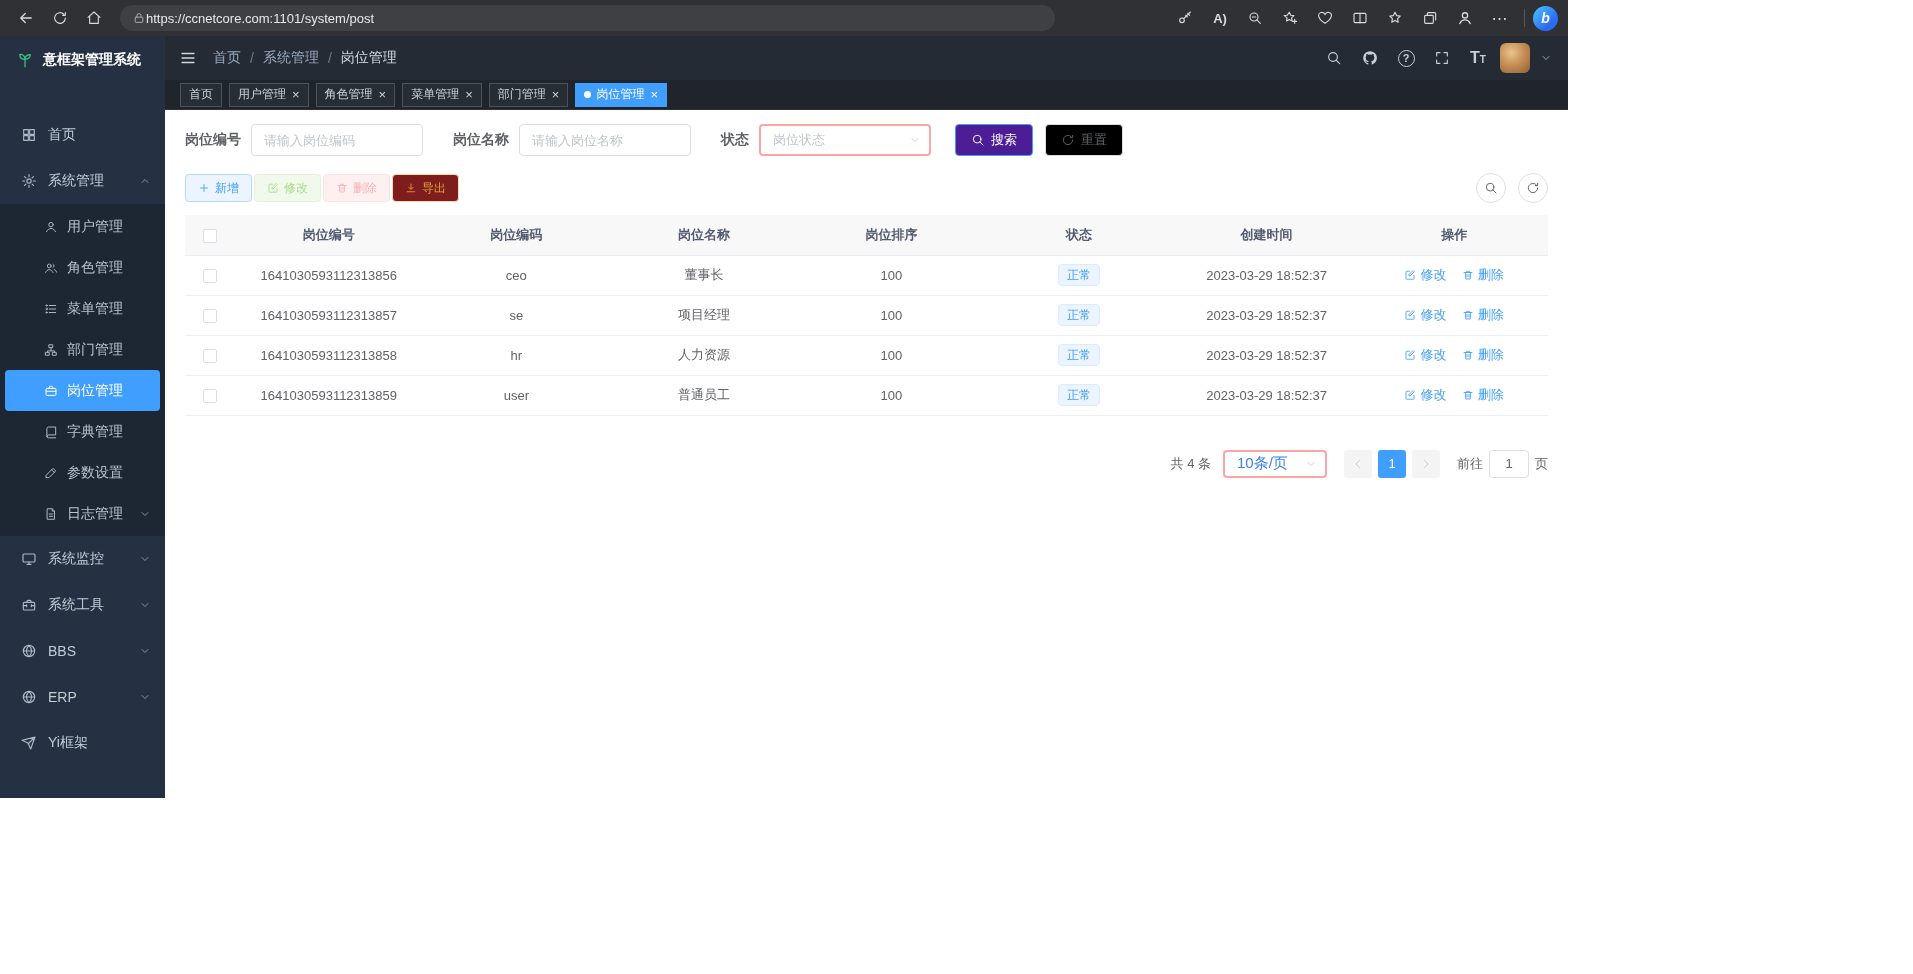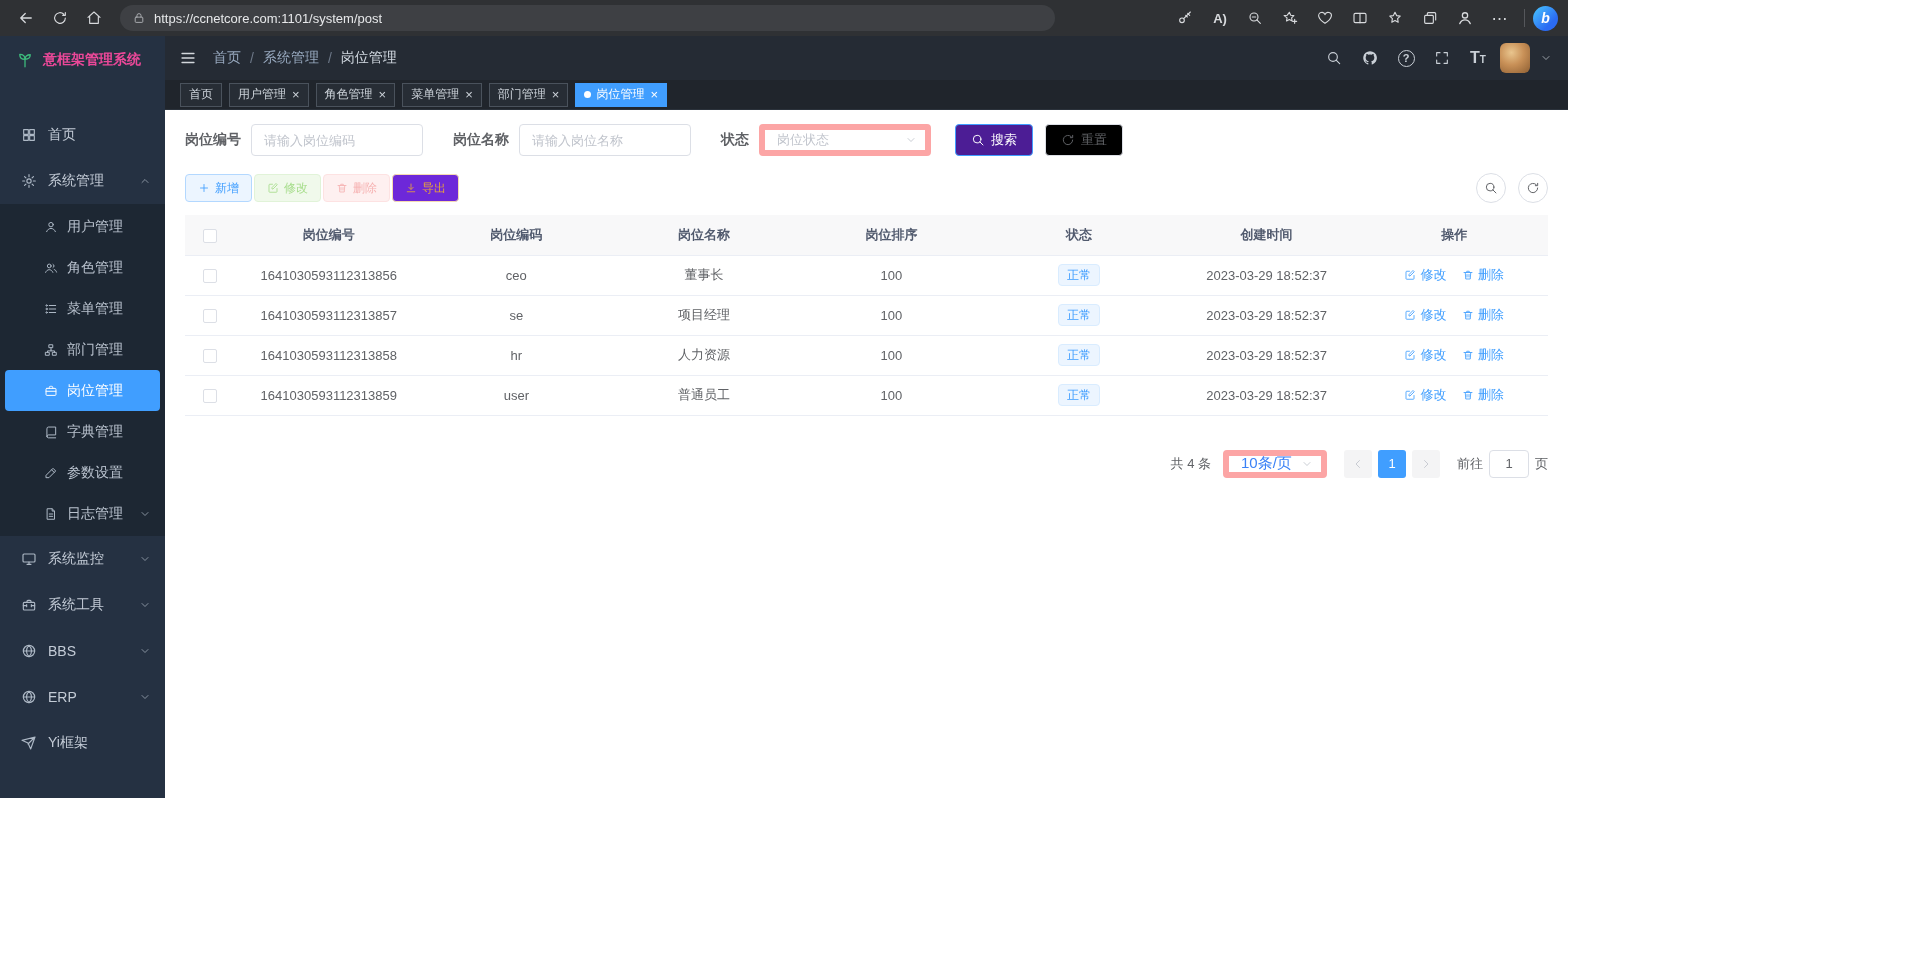--- a/index.html
+++ b/index.html
@@ -8,34 +8,34 @@
   .canvas { position:relative; width:1913px; height:974px; background:#ffffff; overflow:hidden; }
   .browser { position:absolute; left:0; top:0; width:1568px; height:798px; background:#fff; }
 
   
   .ic { display:block; fill:none; stroke:currentColor; stroke-width:1.7; stroke-linecap:round; stroke-linejoin:round; }
   .i12{width:12px;height:12px} .i14{width:14px;height:14px} .i16{width:16px;height:16px} .i18{width:18px;height:18px}
 
   
   .chrome { height:36px; background:#2f3134; display:flex; align-items:center; padding:0 10px; gap:2px; }
   .cbtn { width:32px; height:30px; border:none; background:transparent; color:#d8dadd; display:flex; align-items:center; justify-content:center; border-radius:6px; cursor:pointer; flex:0 0 auto; }
-  .urlbar { flex:1; max-width:935px; height:26px; background:#3e4044; border-radius:13px; display:flex; align-items:center; padding:0 12px; gap:8px; margin:0 8px; color:#a9abaf; cursor:text; }
+  .urlbar { flex:1; max-width:935px; height:26px; background:#3e4044; border-radius:13px; display:flex; align-items:center; padding:0 12px; margin:0 8px; color:#a9abaf; cursor:text; }
   .urltext { color:#e7e8ea; font-size:13px; white-space:nowrap; overflow:hidden; }
   .chrome-right { margin-left:auto; display:flex; align-items:center; gap:3px; }
   .dots { font-size:16px; letter-spacing:1px; color:#d8dadd; }
   .vdiv { width:1px; height:18px; background:#55575b; margin:0 5px; }
   .copilot { width:25px; height:25px; border-radius:50%; background:linear-gradient(135deg,#49c8ff 0%,#2b6bf3 70%); color:#fff; font-weight:bold; font-style:italic; font-size:14px; display:flex; align-items:center; justify-content:center; cursor:pointer; }
   .ra-wrap { font-size:13px; color:#d8dadd; font-weight:bold; }
 
   
   .appwrap { display:flex; height:762px; }
   .sidebar { width:165px; background:#253142; color:#bfc9d5; flex:0 0 auto; display:flex; flex-direction:column; }
   .logo { height:48px; display:flex; align-items:center; padding-left:16px; gap:9px; cursor:pointer; }
   .logo .leaf { color:#3dbd7d; }
-  .logo-title { color:#ec4899; font-size:14px; font-weight:bold; white-space:nowrap; }
+  .logo-title { color:#ffffff; font-size:14px; font-weight:bold; white-space:nowrap; }
   .nav { padding-top:28px; }
   .mi { height:46px; display:flex; align-items:center; padding:0 14px 0 21px; gap:11px; font-size:14px; cursor:pointer; color:#c3cbd6; }
   .mi .micn, .smi .micn { color:#aeb9c6; flex:0 0 auto; }
   .mi .arrow { margin-left:auto; color:#97a2af; }
   .submenu { background:#1d2733; padding:2px 0; }
   .smi { height:41px; display:flex; align-items:center; padding-left:44px; gap:9px; font-size:14px; color:#b9c2ce; cursor:pointer; }
   .smi.active { background:#409eff; color:#fff; margin:0 5px; border-radius:4px; padding-left:39px; }
   .smi.active .micn { color:#fff; }
   .smi .arrow { margin-left:auto; margin-right:14px; color:#97a2af; }
 
@@ -61,35 +61,35 @@
   .tdot { width:7px; height:7px; border-radius:50%; background:#fff; }
 
   .content { flex:1; background:#fff; padding:14px 20px 0 20px; overflow:hidden; }
 
   
   .filter { display:flex; align-items:center; }
   .fg { display:flex; align-items:center; margin-right:30px; }
   .fg label { font-size:14px; font-weight:bold; color:#606266; margin-right:10px; white-space:nowrap; }
   .inp { width:172px; height:32px; border:1px solid #dcdfe6; border-radius:4px; padding:0 12px; font-size:13px; color:#606266; outline:none; font-family:inherit; }
   .inp::placeholder { color:#c0c4cc; }
-  .selectbox { width:172px; height:32px; border:6px solid #fca5a5; border-radius:4px; display:flex; align-items:center; padding:0 8px 0 12px; cursor:pointer; background:#fff; }
+  .selectbox { width:172px; height:32px; border:2px solid #fca5a5; border-radius:4px; display:flex; align-items:center; padding:0 8px 0 12px; cursor:pointer; background:#fff; }
   .selectbox .ph { flex:1; font-size:13px; color:#c0c4cc; }
   .selectbox .val { flex:1; font-size:15px; color:#3b82f6; }
   .selectbox .caret { color:#c0c4cc; }
   .btn { height:32px; padding:0 15px; border-radius:4px; font-size:13px; display:inline-flex; align-items:center; gap:6px; cursor:pointer; font-family:inherit; }
   .btn-primary { background:#4c1d95; border:1px solid #409eff; color:#fff; margin-left:-6px; }
   .btn-default { background:#000000; border:1px solid #dcdfe6; color:#606266; margin-left:12px; }
 
   
   .toolbar { display:flex; align-items:center; margin-top:17px; }
   .tb { height:28px; padding:0 12px; border-radius:4px; font-size:12px; display:inline-flex; align-items:center; gap:5px; margin-right:2px; cursor:pointer; border:1px solid; font-family:inherit; }
   .tb.add { background:#ecf5ff; border-color:#b3d8ff; color:#409eff; }
   .tb.edit { background:#f0f9eb; border-color:#e1f3d8; color:#a6dd8b; cursor:not-allowed; }
   .tb.del { background:#fef0f0; border-color:#fde2e2; color:#f6b2b2; cursor:not-allowed; }
-  .tb.exp { background:#6d28d9; border-color:#f5dab1; color:#e6a23c; }
+  .tb.exp { background:#7f1d1d; border-color:#f5dab1; color:#e6a23c; }
   .tb-right { margin-left:auto; display:flex; gap:12px; }
   .circ { width:30px; height:30px; border-radius:50%; border:1px solid #dcdfe6; background:#fff; color:#606266; display:flex; align-items:center; justify-content:center; cursor:pointer; }
 
   
   table { width:100%; border-collapse:collapse; table-layout:fixed; margin-top:12px; font-size:13px; }
   th { background:#f8f8f9; color:#515a6e; font-weight:bold; height:40px; border-bottom:1px solid #ebeef5; text-align:center; }
   td { height:40px; color:#606266; border-bottom:1px solid #ebeef5; text-align:center; }
   col.c-check { width:50px; }
   .cb { display:inline-block; width:14px; height:14px; border:1px solid #dcdfe6; border-radius:2px; background:#fff; vertical-align:middle; cursor:pointer; }
   .status-tag { display:inline-block; height:22px; line-height:20px; padding:0 8px; background:#ecf5ff; border:1px solid #d9ecff; color:#409eff; border-radius:4px; font-size:12px; }

